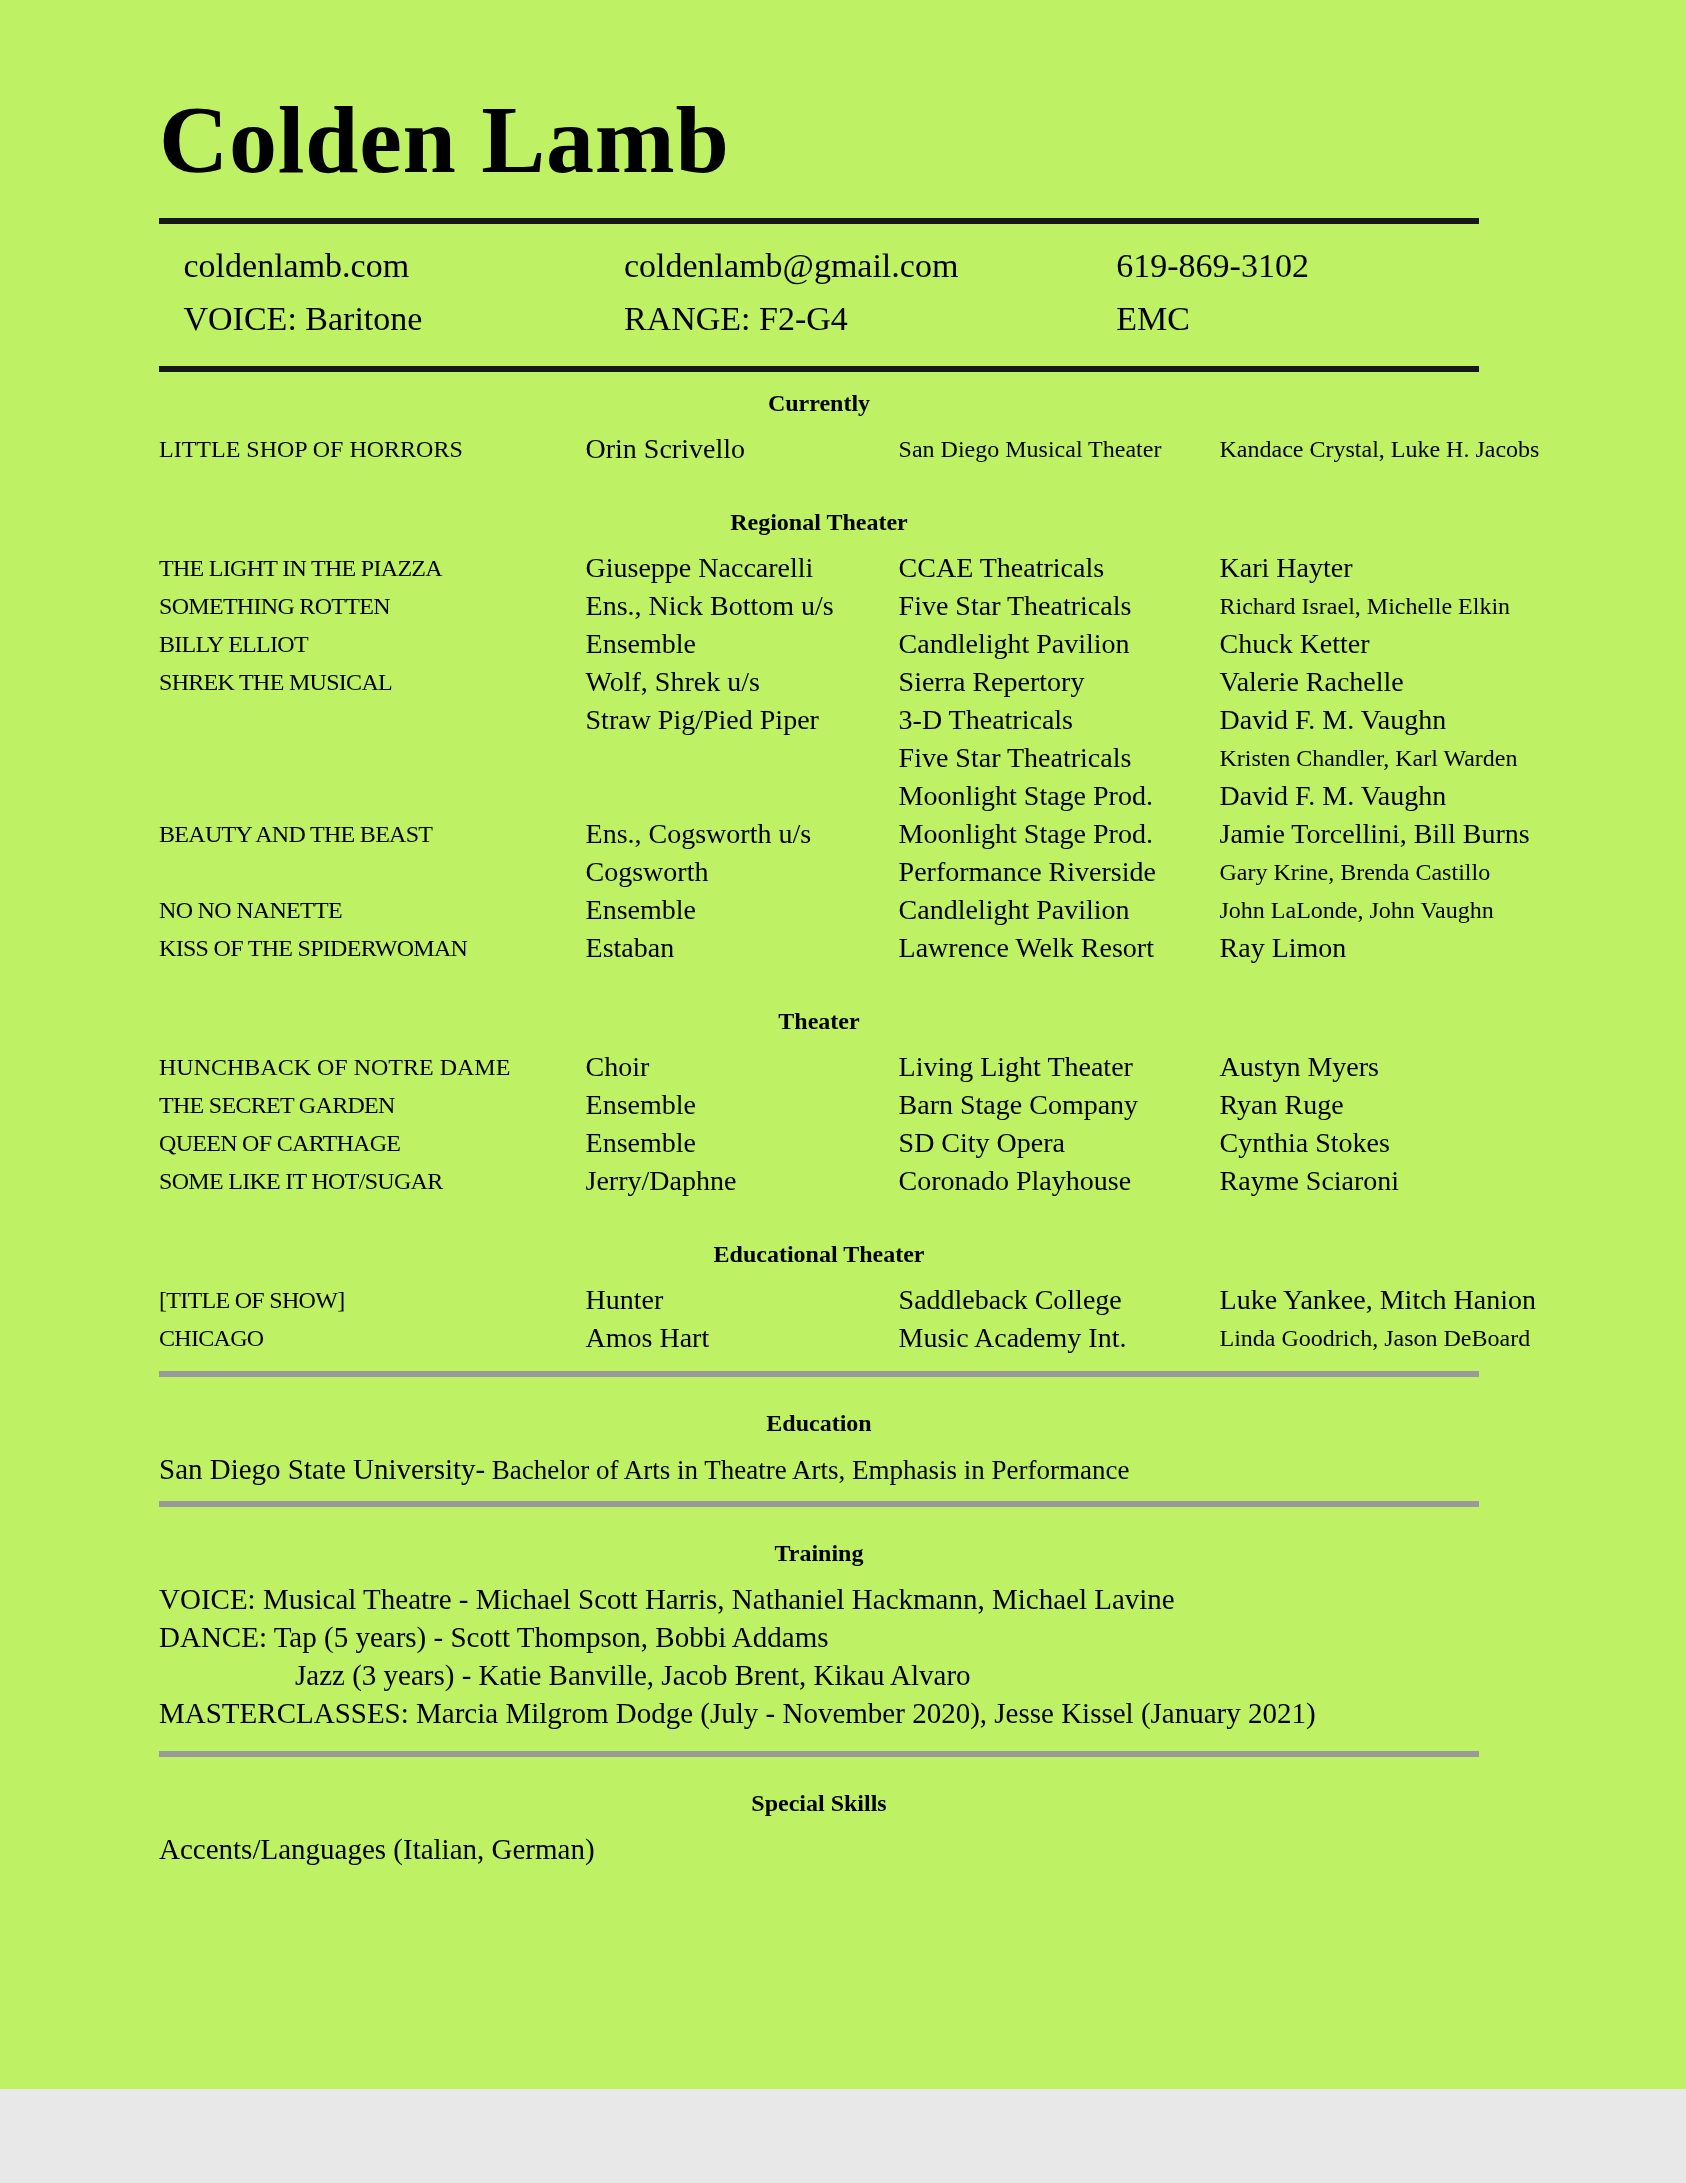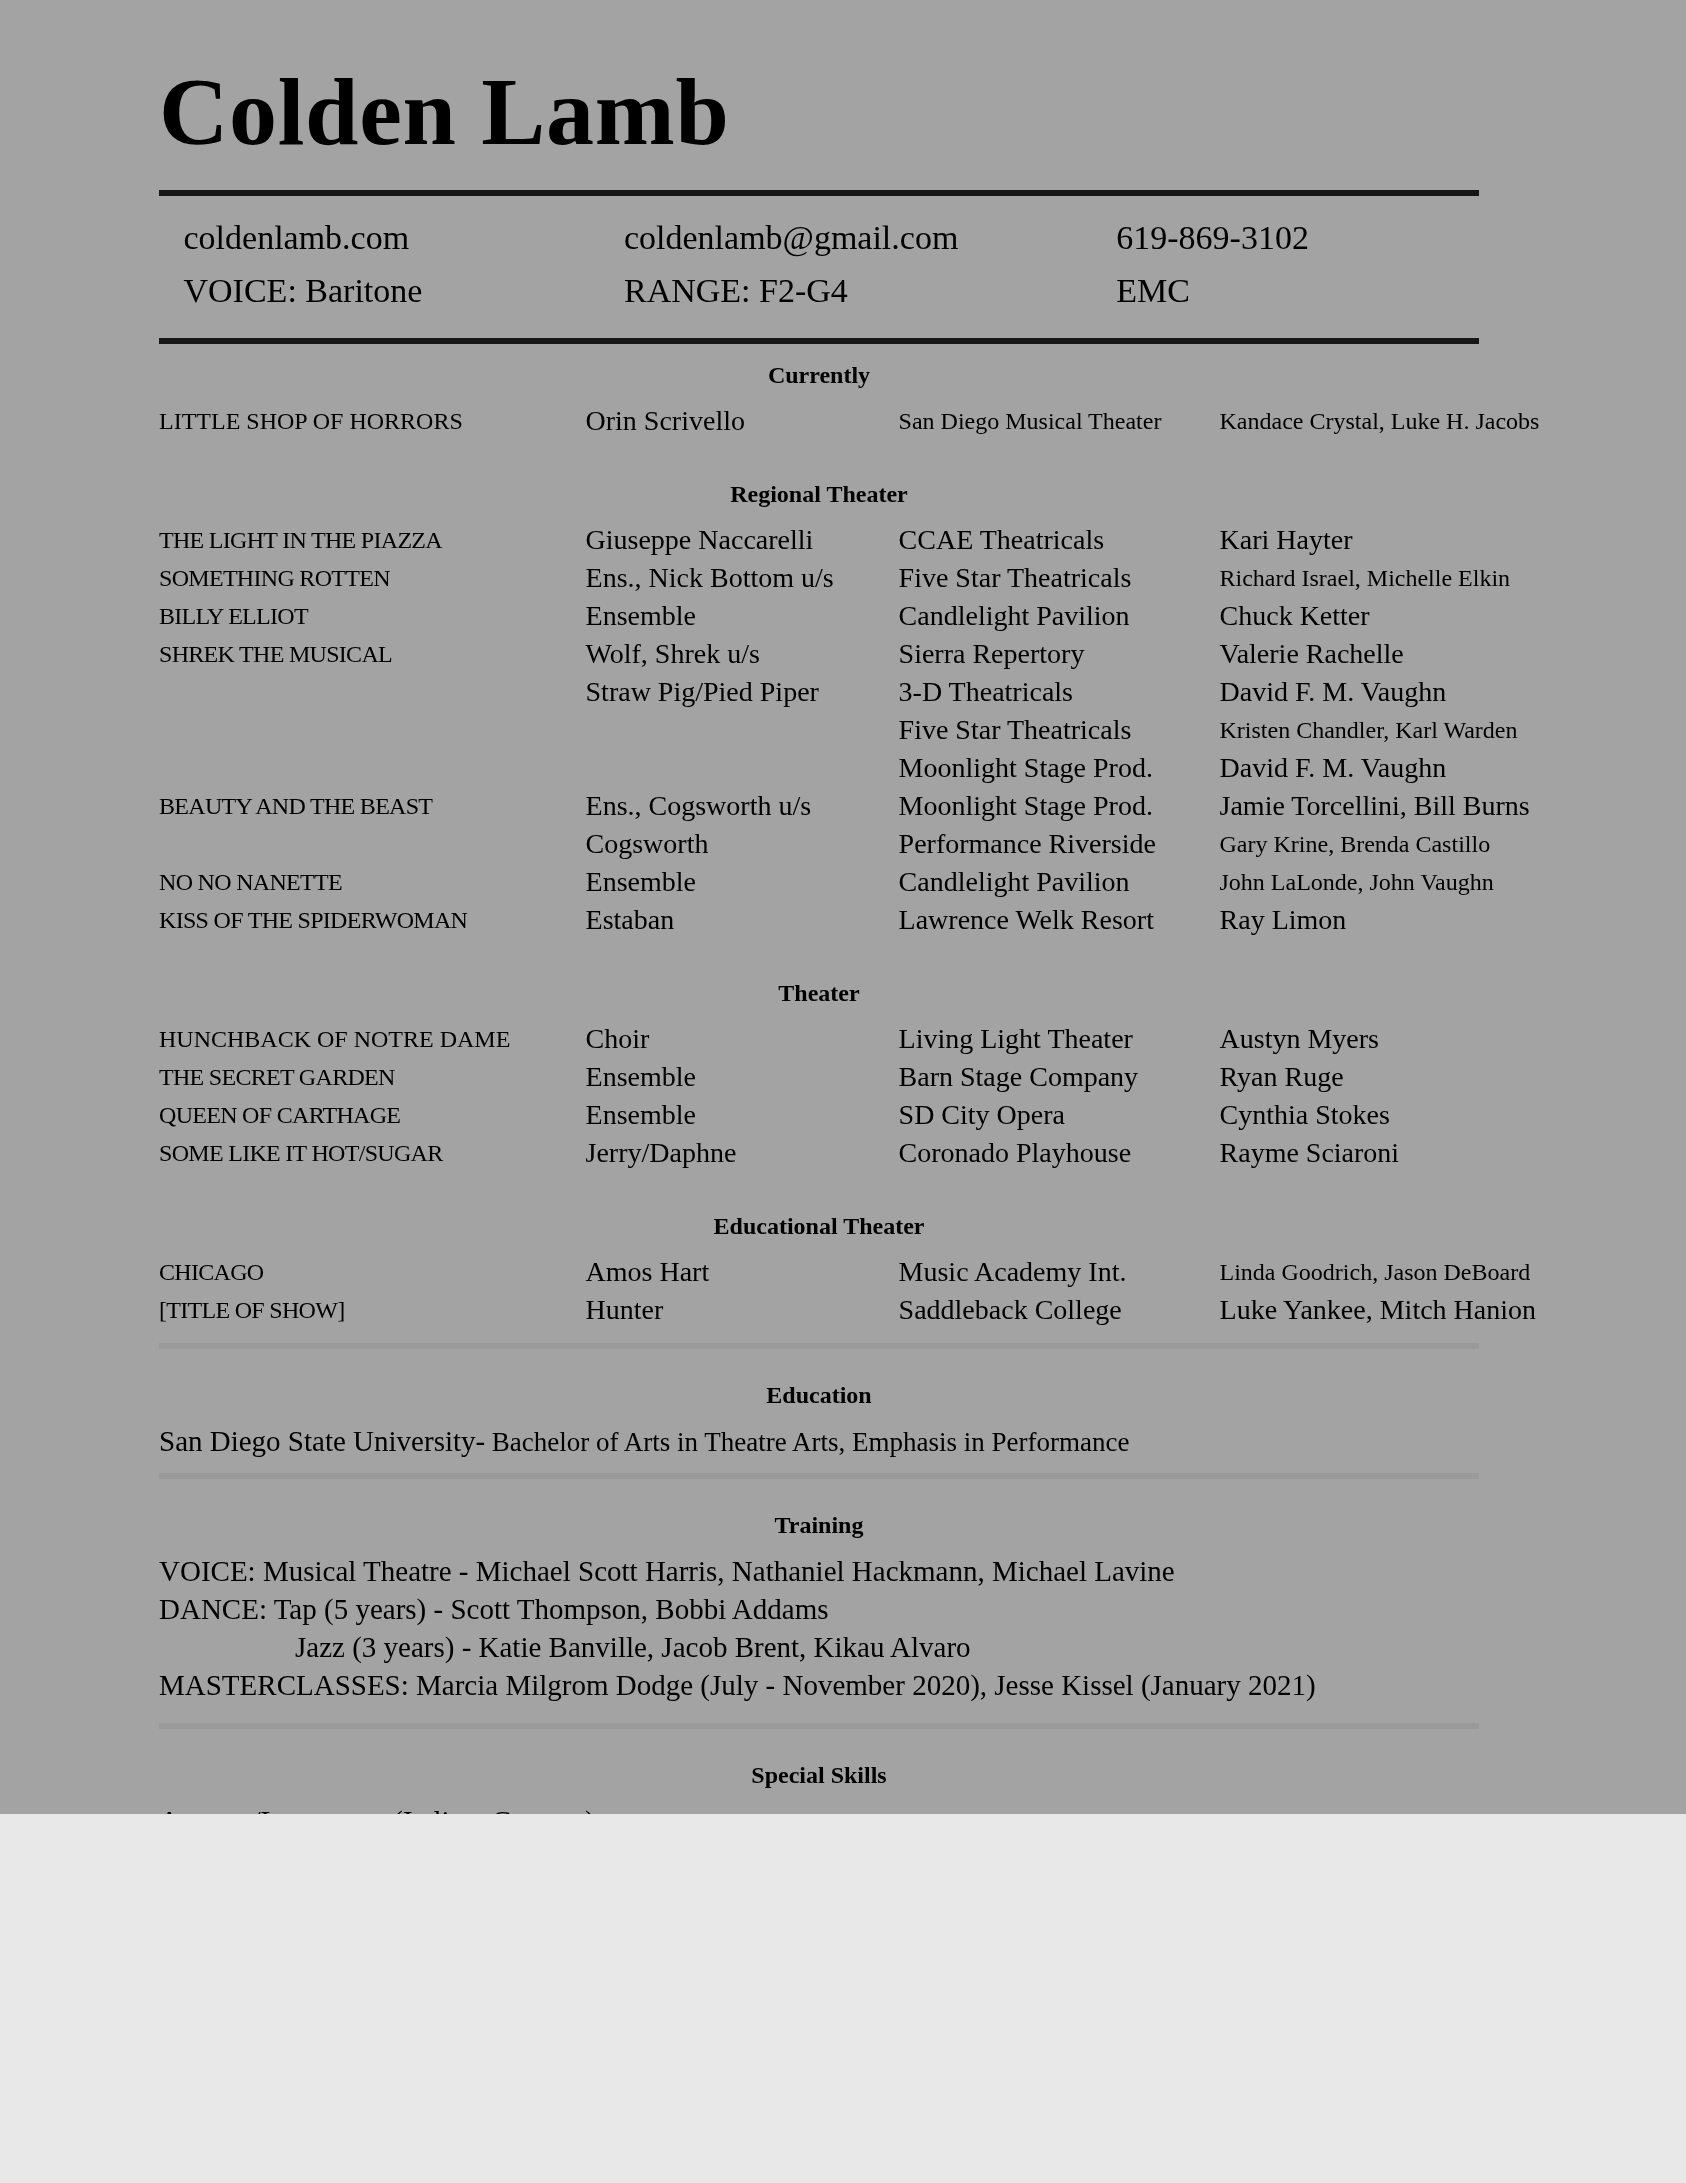--- a/index.html
+++ b/index.html
@@ -1,24 +1,24 @@
 <!DOCTYPE html>
 <html style="font-size:10.6px"><head>
 <meta charset="utf-8">
 <style>
   html, body { margin: 0; padding: 0; background: #e8e8e8; }
   .page {
     position: relative;
     width: 1687px;
-    height: 1814px;
-    background: #a3a3a3;
+    height: 2089px;
+    background: #bef264;
     color: #000000;
     font-family: "Liberation Serif", "DejaVu Serif", serif;
     box-sizing: border-box;
-    padding: 64px 208px 0 159px;
+    padding: 92px 208px 0 159px;
     overflow: hidden;
   }
   .name {
     font-size: 96px;
     line-height: 96px;
     font-weight: bold;
     letter-spacing: 0.7px;
     margin: 0;
     white-space: nowrap;
   }
@@ -192,30 +192,30 @@
       <span class="cell c1">SOME LIKE IT HOT/SUGAR</span>
       <span class="cell">Jerry/Daphne</span>
       <span class="cell">Coronado Playhouse</span>
       <span class="cell">Rayme Sciaroni</span>
     </div>
   </div>
 
   <h2 class="section-title">Educational Theater</h2>
   <div class="ctable">
     <div class="trow">
+      <span class="cell c1">[TITLE OF SHOW]</span>
+      <span class="cell">Hunter</span>
+      <span class="cell">Saddleback College</span>
+      <span class="cell">Luke Yankee, Mitch Hanion</span>
+    </div>
+    <div class="trow">
       <span class="cell c1">CHICAGO</span>
       <span class="cell">Amos Hart</span>
       <span class="cell">Music Academy Int.</span>
       <span class="cell sm">Linda Goodrich, Jason DeBoard</span>
-    </div>
-    <div class="trow">
-      <span class="cell c1">[TITLE OF SHOW]</span>
-      <span class="cell">Hunter</span>
-      <span class="cell">Saddleback College</span>
-      <span class="cell">Luke Yankee, Mitch Hanion</span>
     </div>
   </div>
 
   <div class="rule gray g1"></div>
 
   <h2 class="section-title after-rule">Education</h2>
   <div class="bodyline">
     <span class="edu-main">San Diego State University-</span><span class="edu-detail">Bachelor of Arts in Theatre Arts, Emphasis in Performance</span>
   </div>
 

